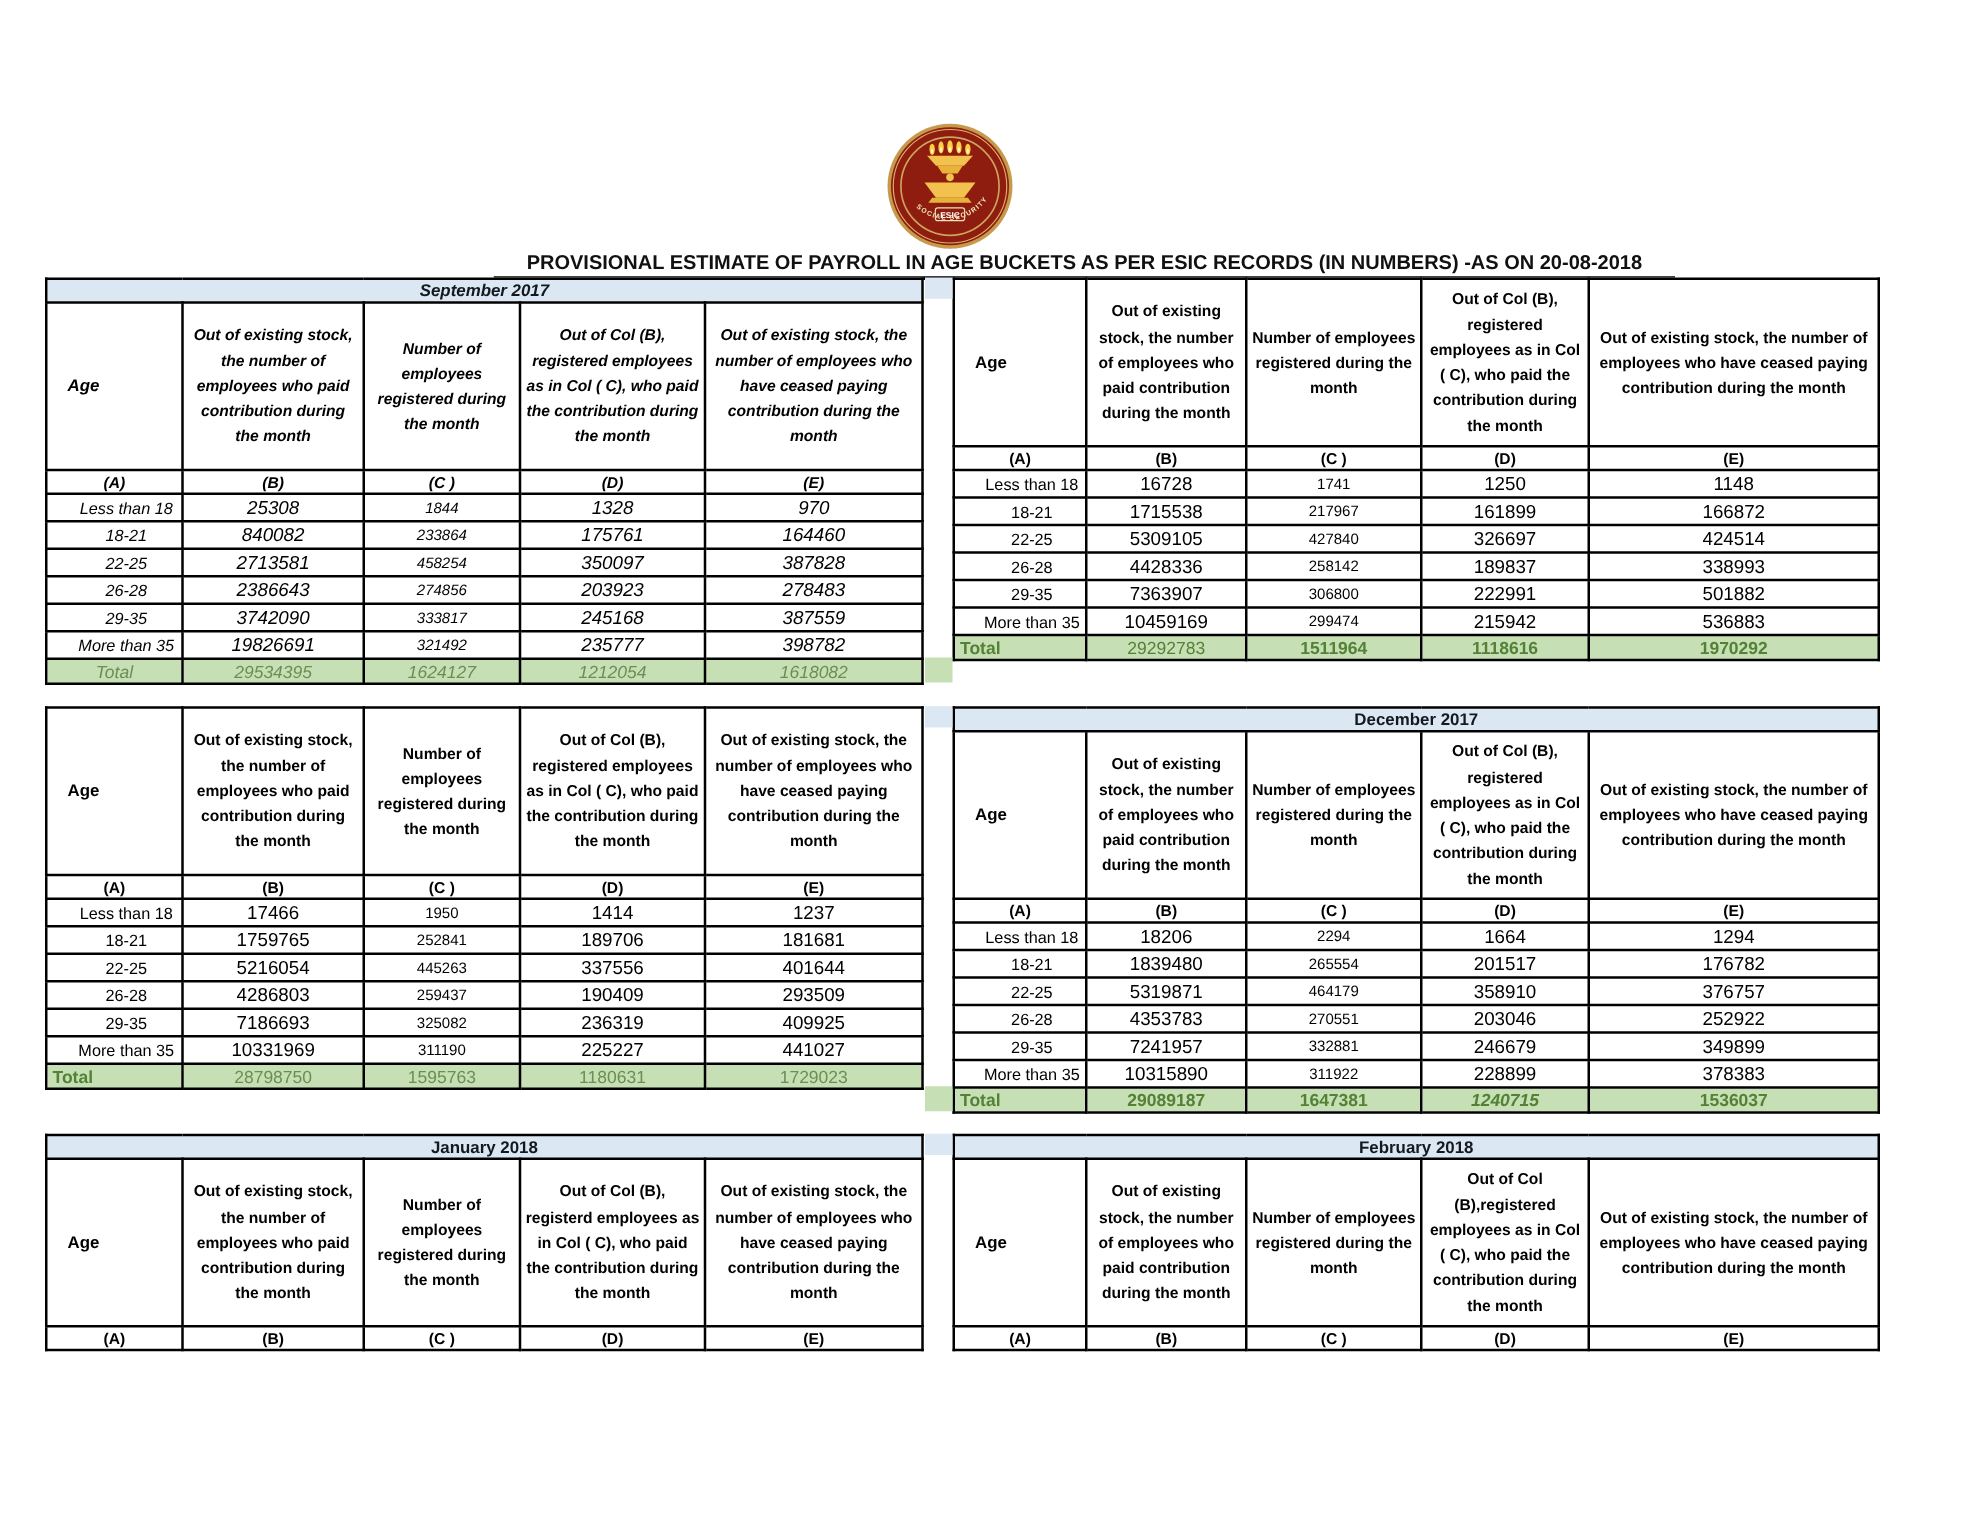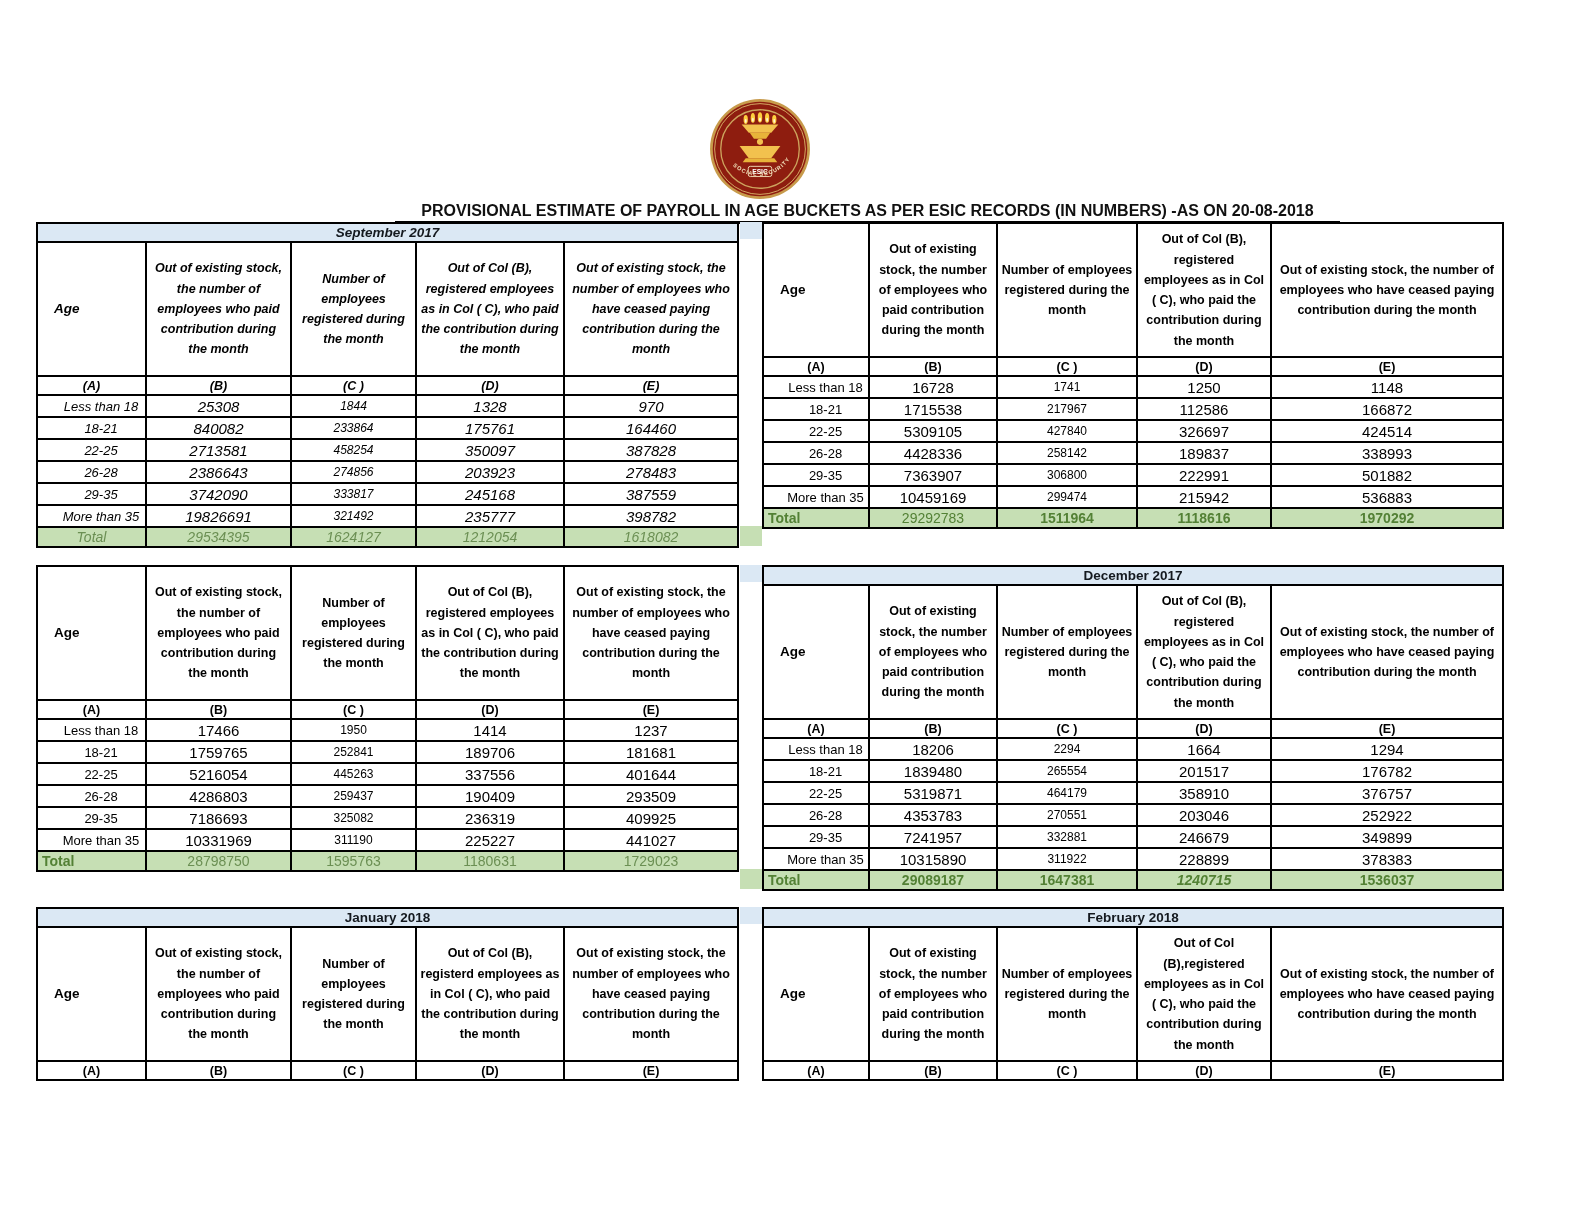--- a/index.html
+++ b/index.html
@@ -193,21 +193,21 @@
             <td class="agecell">Less than 18</td>
             <td class="vb">16728</td>
             <td class="vc">1741</td>
             <td class="vd">1250</td>
             <td class="ve">1148</td>
           </tr>
           <tr class="datarow">
             <td class="agecell">18-21</td>
             <td class="vb">1715538</td>
             <td class="vc">217967</td>
-            <td class="vd">112586</td>
+            <td class="vd">161899</td>
             <td class="ve">166872</td>
           </tr>
           <tr class="datarow">
             <td class="agecell">22-25</td>
             <td class="vb">5309105</td>
             <td class="vc">427840</td>
             <td class="vd">326697</td>
             <td class="ve">424514</td>
           </tr>
           <tr class="datarow">

